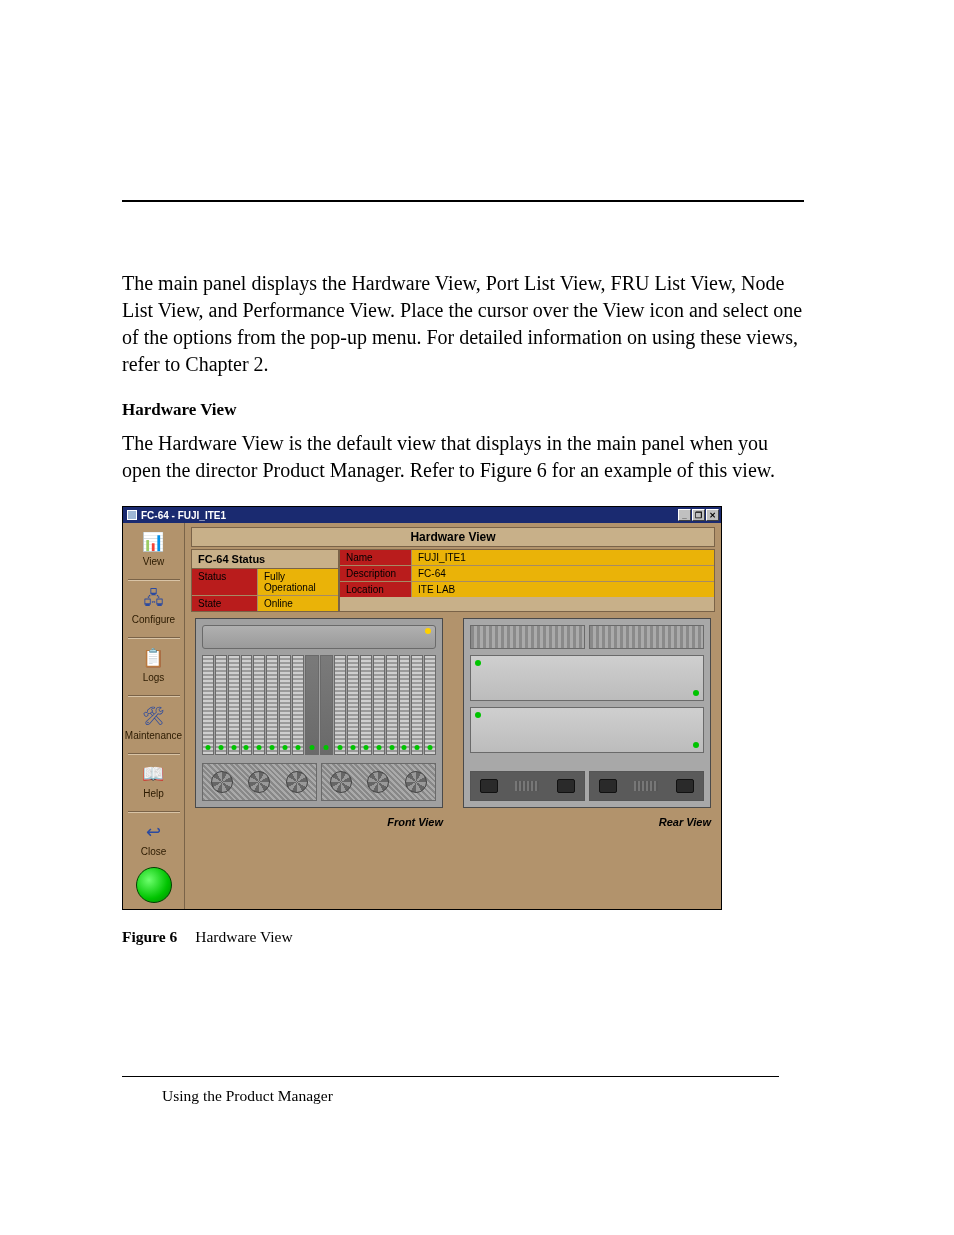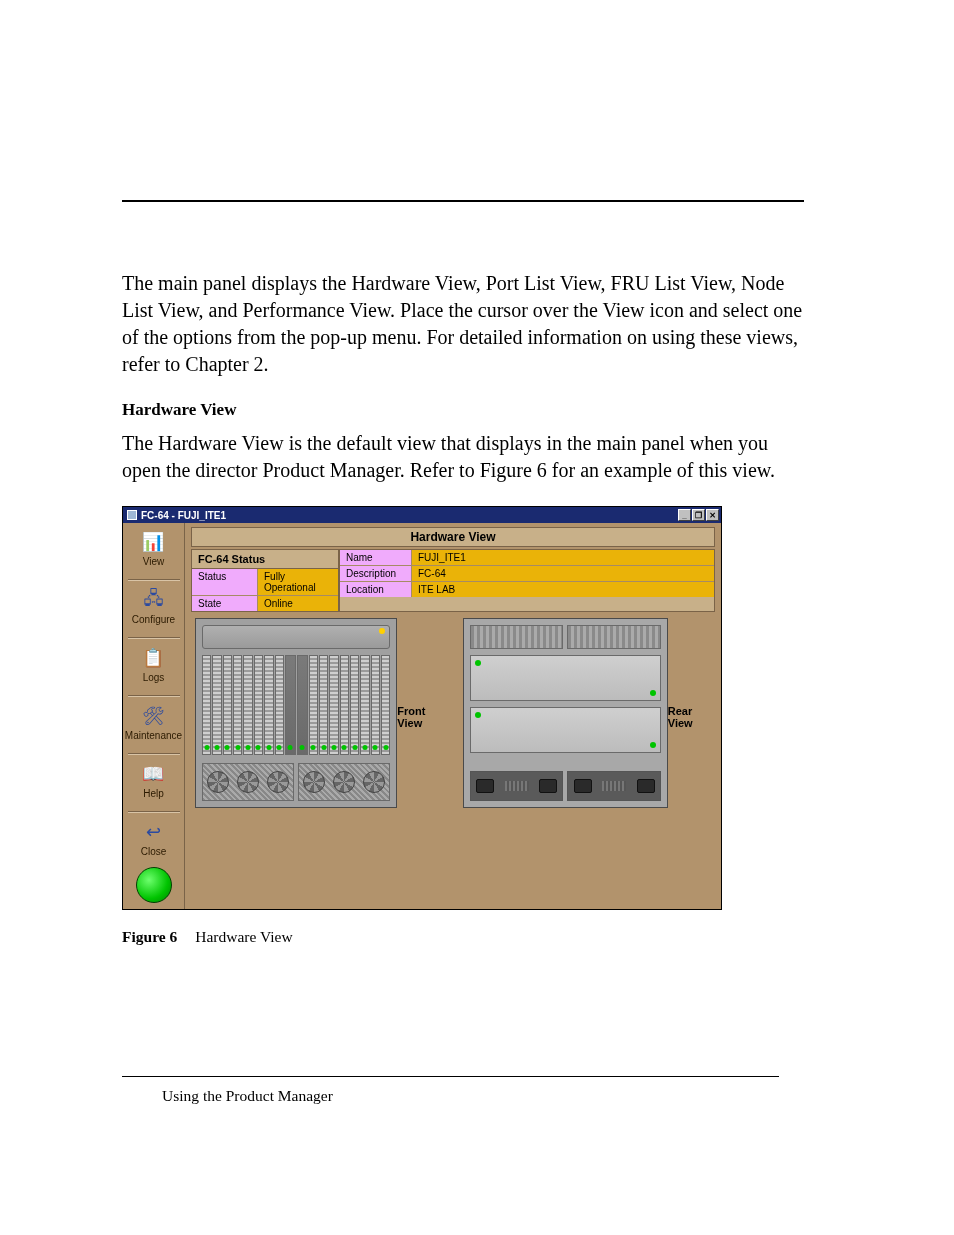--- a/index.html
+++ b/index.html
@@ -130,35 +130,35 @@
     border-bottom: 1px solid #7a6348;
   }
   .info-row {
     display: flex;
     border-bottom: 1px solid #a68b65;
   }
   .info-row:last-child { border-bottom: none; }
   .info-key {
     width: 66px; padding: 2px 6px; font-size: 10px;
     border-right: 1px solid #a68b65;
-    background: #f0abfc;
+    background: #b91c1c;
   }
   .info-key.wide { width: 72px; }
   .info-val {
     flex: 1; padding: 2px 6px; font-size: 10px;
     background: #eab308;
   }
   .views-row {
     display: flex;
     gap: 20px;
     margin: 6px 10px 6px 10px;
   }
   .chassis {
     flex: 1;
-    display: flex; flex-direction: row; align-items: center;
+    display: flex; flex-direction: column; align-items: flex-end; font-style: italic;
   }
   .chassis-box {
     width: 100%;
     height: 190px;
     border: 1px solid #4a4a4a;
     position: relative;
     overflow: hidden;
   }
   .front-box {
     background:

